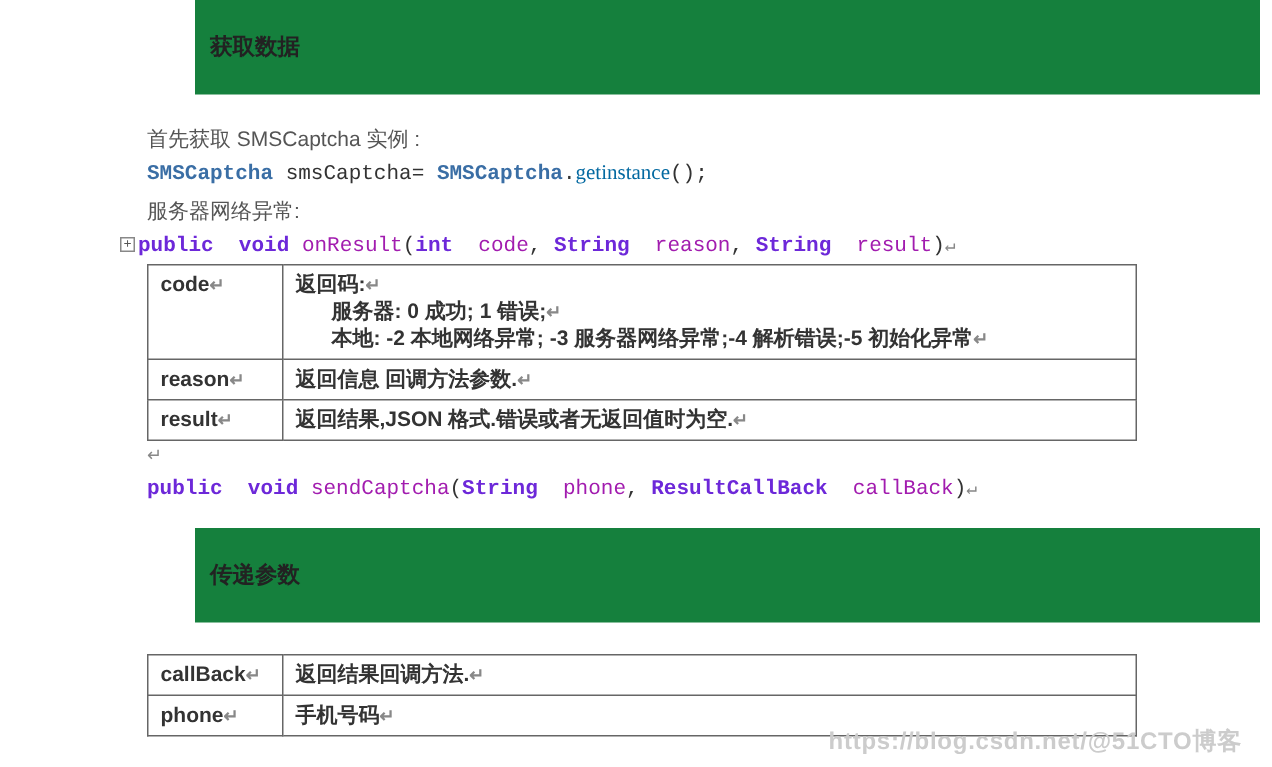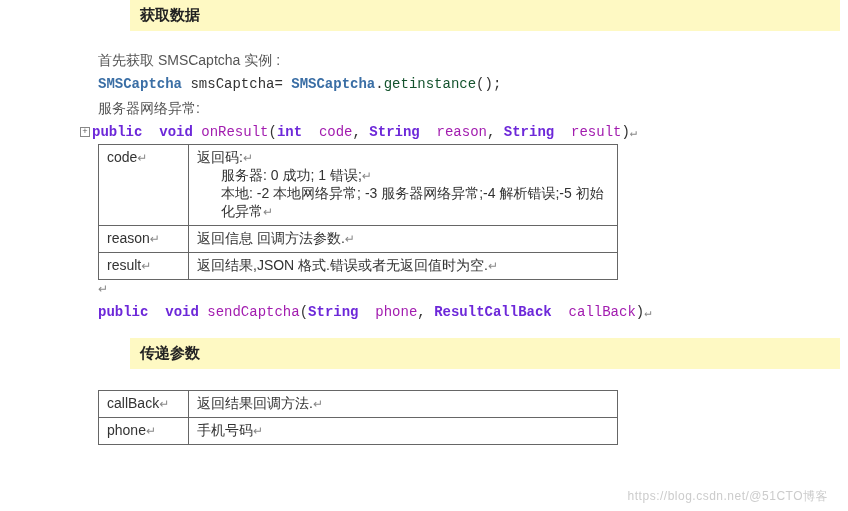--- a/index.html
+++ b/index.html
@@ -6,22 +6,22 @@
     body {
       width: 848px;
       height: 511px;
       background: #ffffff;
       font-family: "Microsoft YaHei", "SimSun", Arial, sans-serif;
       font-size: 14px;
       color: #333;
       overflow: hidden;
     }
     .section-header {
-      background: #fef9c3;
-      padding: 6px 10px;
+      background: #15803d;
+      padding: 22px 10px;
       margin: 0 8px 21px 130px;
       font-weight: bold;
       color: #222;
       font-size: 15px;
     }
     .content-block {
       margin-left: 98px;
       margin-right: 20px;
     }
     .narrative {
@@ -32,59 +32,61 @@
     .code-line {
       font-family: "Courier New", monospace;
       font-size: 14px;
       margin: 4px 0;
       white-space: pre;
     }
     .type { color: #3a6ea5; font-weight: bold; }
     .typebold { color: #6d28d9; font-weight: bold; }
     .ident { color: #333; }
     .method { color: #a21caf; }
-    .method-link { color: #14532d; text-decoration: none; }
+    .method-link { color: #0369a1; text-decoration: none; font-family: Liberation Serif, serif; }
     .punc { color: #333; }
     .ret { color: #888; font-size: 12px; }
 
     .plus-icon {
       display: inline-block;
       width: 10px;
       height: 10px;
       border: 1px solid #888;
       font-size: 9px;
       line-height: 8px;
       text-align: center;
       color: #555;
       vertical-align: middle;
       margin-right: 2px;
       margin-left: -18px;
     }
     table.param-table {
       border-collapse: collapse;
-      width: 520px;
+      width: 660px;
       margin-top: 4px;
+      font-weight: bold;
     }
     table.param-table td {
       border: 1px solid #666;
       padding: 4px 8px;
       vertical-align: top;
       font-size: 14px;
       color: #333;
     }
     table.param-table td:first-child {
       width: 90px;
     }
     .watermark {
       position: absolute;
       right: 20px;
       bottom: 6px;
       color: #ccc;
-      font-size: 12px;
+      font-size: 16px;
       letter-spacing: 0.5px;
+      font-weight: bold;
     }
     .gap { height: 20px; }
     .section-header.sub {
       margin-top: 18px;
     }
   </style>
 </head>
 <body>
 
 <div class="section-header">

